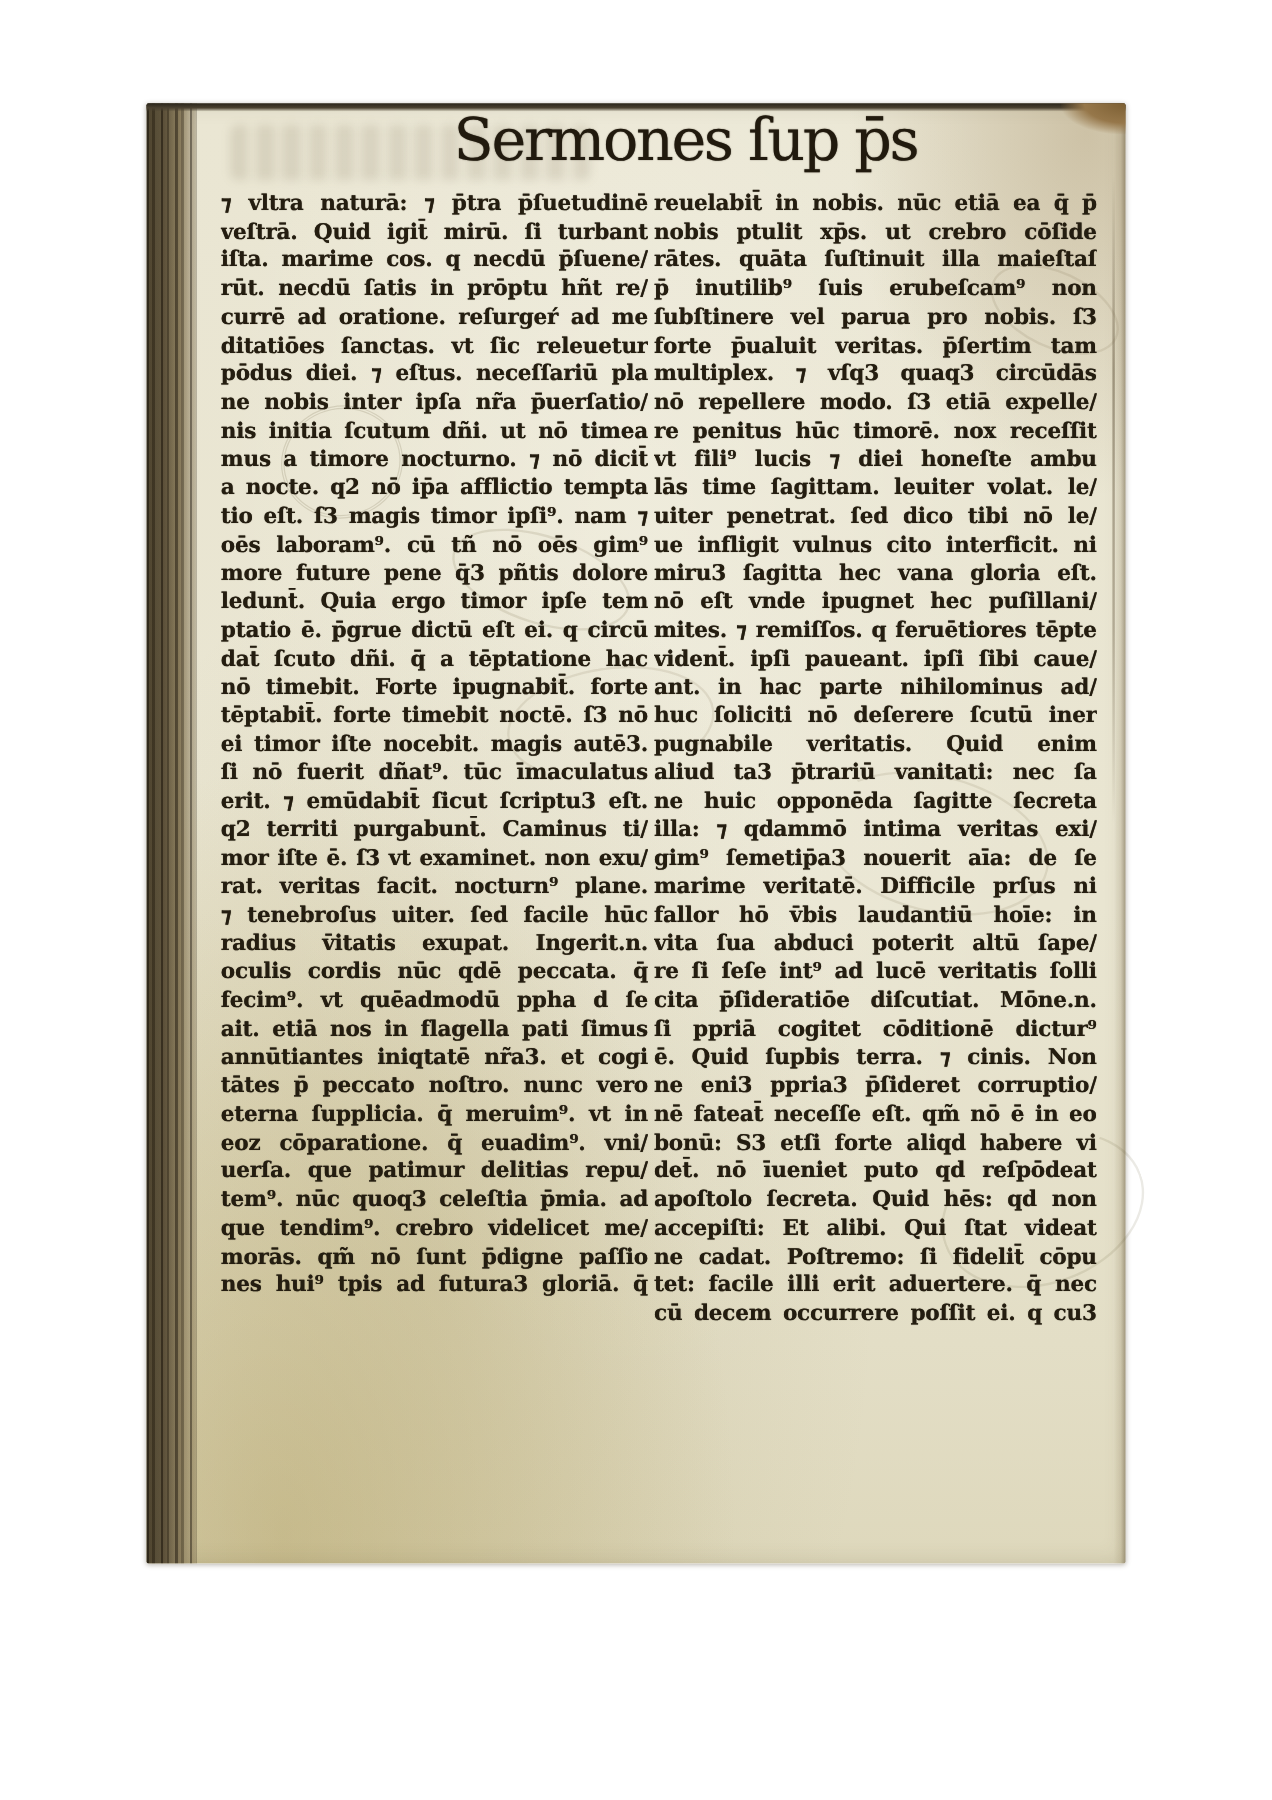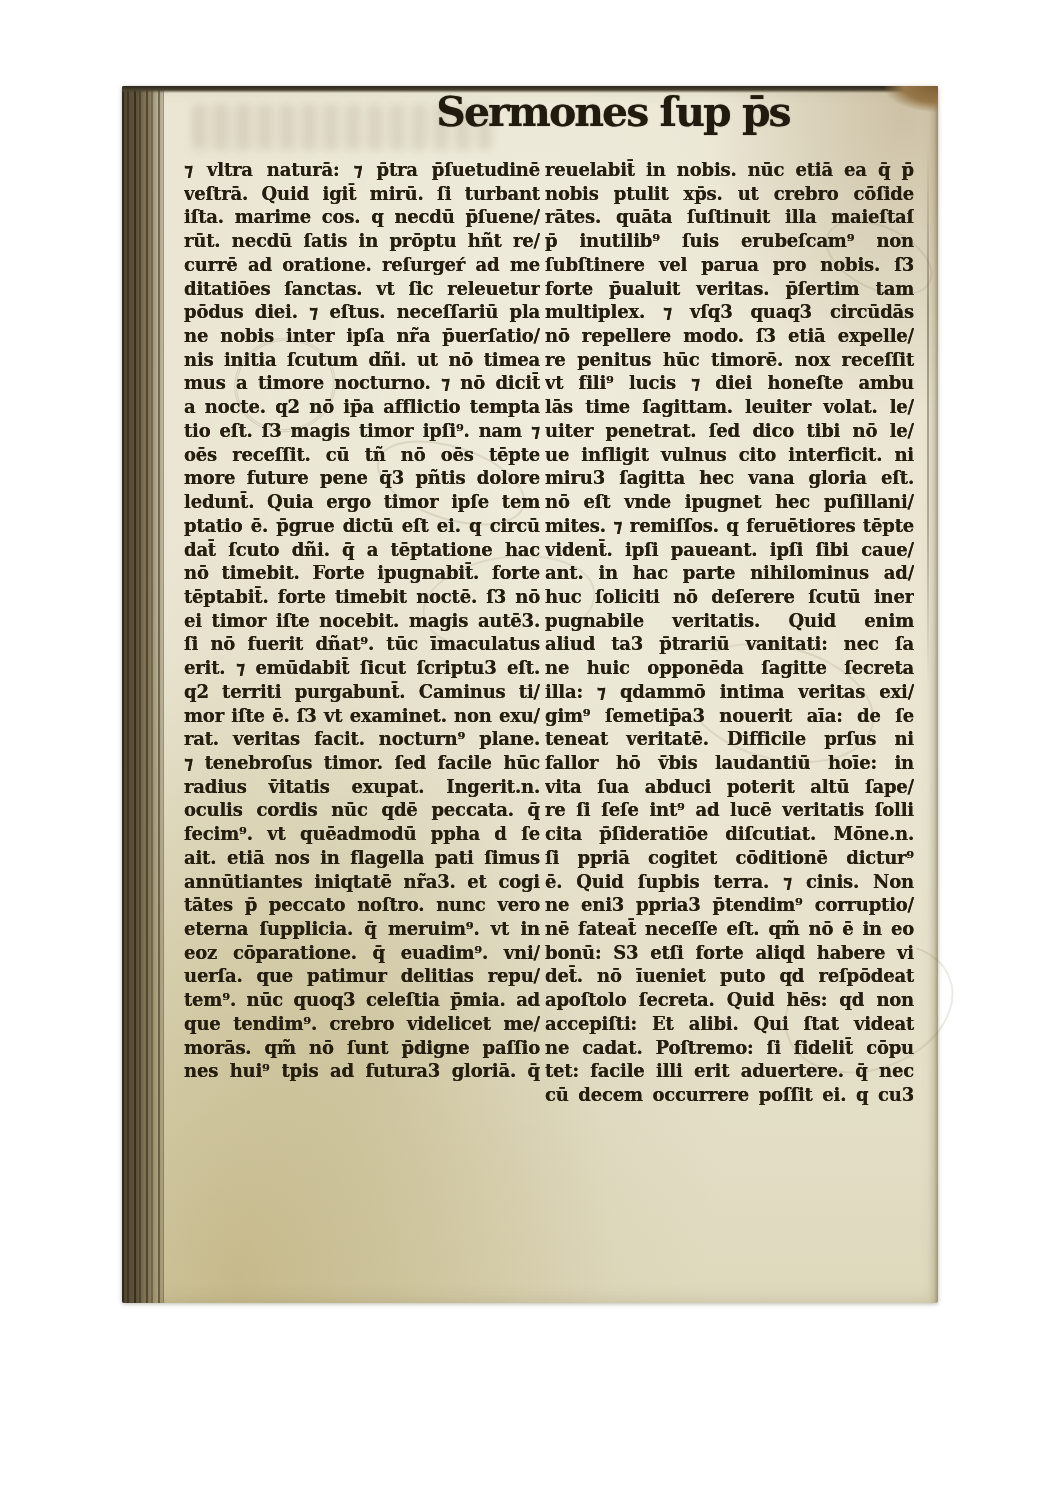--- a/index.html
+++ b/index.html
@@ -86,23 +86,23 @@
       repeating-linear-gradient(90deg, rgba(90,75,45,0.13) 0 14px, rgba(90,75,45,0.02) 14px 22px);
     filter: blur(4px);
     border-radius: 6px;
   }
   
   .header {
     position: absolute;
     left: 256px;
     top: 2px;
     width: 470px;
-    text-align: center;
-    font-size: 41px;
-    font-weight: 700;
+    text-align: left;
+    font-size: 49px;
+    font-weight: 400;
     letter-spacing: -2px;
     color: #211a0e;
     text-shadow: 0 0 1px rgba(33,26,14,0.75);
     white-space: nowrap;
   }
   .col {
     position: absolute;
     top: 72px;
     color: #241d10;
     text-shadow: 0 0 0.6px rgba(36,29,16,0.85);
@@ -167,34 +167,34 @@
         <div class="line">iſta. marime cos. q necdū p̄ſuene/</div>
         <div class="line">rūt. necdū ſatis in prōptu hñt re/</div>
         <div class="line">currē ad oratione. reſurgeŕ ad me</div>
         <div class="line">ditatiōes ſanctas. vt ſic releuetur</div>
         <div class="line">pōdus diei. ⁊ eſtus. neceſſariū pla</div>
         <div class="line">ne nobis inter ipſa nr̃a p̄uerſatio/</div>
         <div class="line">nis initia ſcutum dñi. ut nō timea</div>
         <div class="line">mus a timore nocturno. ⁊ nō dicit̄</div>
         <div class="line">a nocte. q2 nō ip̄a afflictio tempta</div>
         <div class="line">tio eſt. ſ3 magis timor ipſi⁹. nam ⁊</div>
-        <div class="line">oēs receſſit. cū tñ nō oēs tēpte</div>
+        <div class="line">oēs laboram⁹. cū tñ nō oēs gim⁹</div>
         <div class="line">more future pene q̄3 pñtis dolore</div>
         <div class="line">ledunt̄. Quia ergo timor ipſe tem</div>
         <div class="line">ptatio ē. p̄grue dictū eſt ei. q circū</div>
         <div class="line">dat̄ ſcuto dñi. q̄ a tēptatione hac</div>
         <div class="line">nō timebit. Forte ipugnabit̄. forte</div>
         <div class="line">tēptabit̄. forte timebit noctē. ſ3 nō</div>
         <div class="line">ei timor iſte nocebit. magis autē3.</div>
         <div class="line">ſi nō fuerit dñat⁹. tūc īmaculatus</div>
         <div class="line">erit. ⁊ emūdabit̄ ſicut ſcriptu3 eſt.</div>
         <div class="line">q2 territi purgabunt̄. Caminus ti/</div>
         <div class="line">mor iſte ē. ſ3 vt examinet. non exu/</div>
         <div class="line">rat. veritas facit. nocturn⁹ plane.</div>
-        <div class="line">⁊ tenebroſus timor. ſed facile hūc</div>
+        <div class="line">⁊ tenebroſus uiter. ſed facile hūc</div>
         <div class="line">radius v̄itatis exupat. Ingerit.n.</div>
         <div class="line">oculis cordis nūc qdē peccata. q̄</div>
         <div class="line">fecim⁹. vt quēadmodū ppha d ſe</div>
         <div class="line">ait. etiā nos in flagella pati ſimus</div>
         <div class="line">annūtiantes iniqtatē nr̃a3. et cogi</div>
         <div class="line">tātes p̄ peccato noſtro. nunc vero</div>
         <div class="line">eterna ſupplicia. q̄ meruim⁹. vt in</div>
         <div class="line">eoz cōparatione. q̄ euadim⁹. vni/</div>
         <div class="line">uerſa. que patimur delitias repu/</div>
         <div class="line">tem⁹. nūc quoq3 celeſtia p̄mia. ad</div>
@@ -221,28 +221,28 @@
         <div class="line">nō eſt vnde ipugnet hec puſillani/</div>
         <div class="line">mites. ⁊ remiſſos. q feruētiores tēpte</div>
         <div class="line">vident̄. ipſi paueant. ipſi ſibi caue/</div>
         <div class="line">ant. in hac parte nihilominus ad/</div>
         <div class="line">huc ſoliciti nō deſerere ſcutū iner</div>
         <div class="line">pugnabile veritatis. Quid enim</div>
         <div class="line">aliud ta3 p̄trariū vanitati: nec ſa</div>
         <div class="line">ne huic opponēda ſagitte ſecreta</div>
         <div class="line">illa: ⁊ qdammō intima veritas exi/</div>
         <div class="line">gim⁹ ſemetip̄a3 nouerit aīa: de ſe</div>
-        <div class="line">teneat veritatē. Difficile prſus ni</div>
+        <div class="line">marime veritatē. Difficile prſus ni</div>
         <div class="line">fallor hō v̄bis laudantiū hoīe: in</div>
         <div class="line">vita ſua abduci poterit altū ſape/</div>
         <div class="line">re ſi ſeſe int⁹ ad lucē veritatis ſolli</div>
         <div class="line">cita p̄ſideratiōe diſcutiat. Mōne.n.</div>
         <div class="line">ſi ppriā cogitet cōditionē dictur⁹</div>
         <div class="line">ē. Quid ſupbis terra. ⁊ cinis. Non</div>
-        <div class="line">ne eni3 ppria3 p̄tendim⁹ corruptio/</div>
+        <div class="line">ne eni3 ppria3 p̄ſideret corruptio/</div>
         <div class="line">nē fateat̄ neceſſe eſt. qm̃ nō ē in eo</div>
         <div class="line">bonū: S3 etſi forte aliqd habere vi</div>
         <div class="line">det̄. nō īueniet puto qd reſpōdeat</div>
         <div class="line">apoſtolo ſecreta. Quid hēs: qd non</div>
         <div class="line">accepiſti: Et alibi. Qui ſtat videat</div>
         <div class="line">ne cadat. Poſtremo: ſi fidelit̄ cōpu</div>
         <div class="line">tet: facile illi erit aduertere. q̄ nec</div>
         <div class="line">cū decem occurrere poſſit ei. q cu3</div>
       </div>
   </div>

